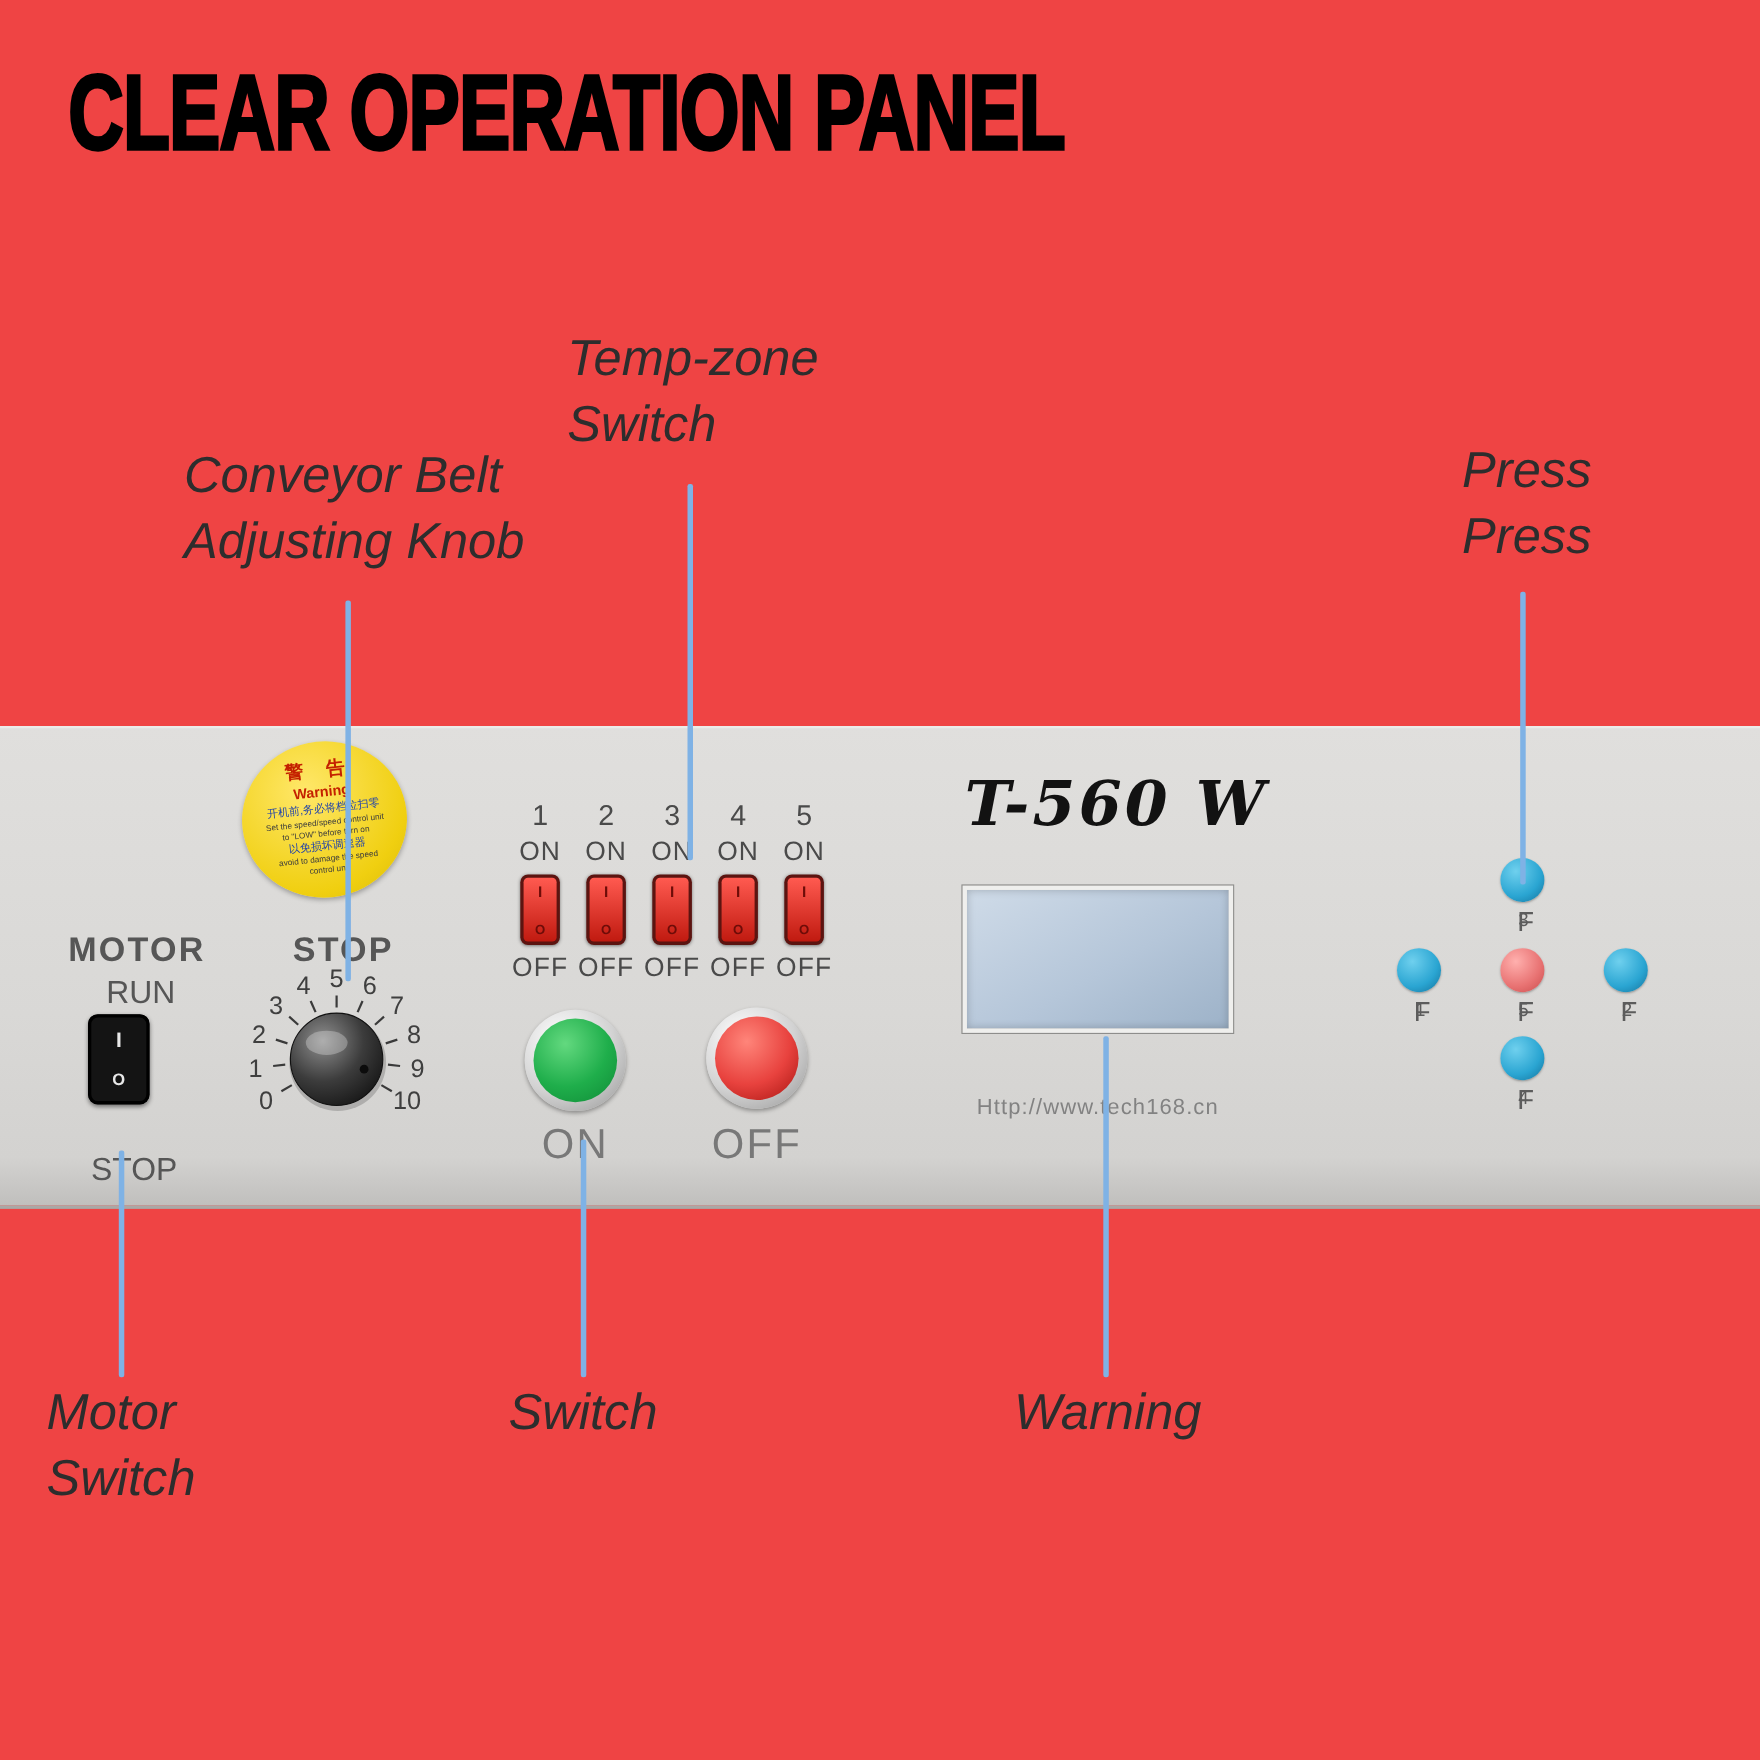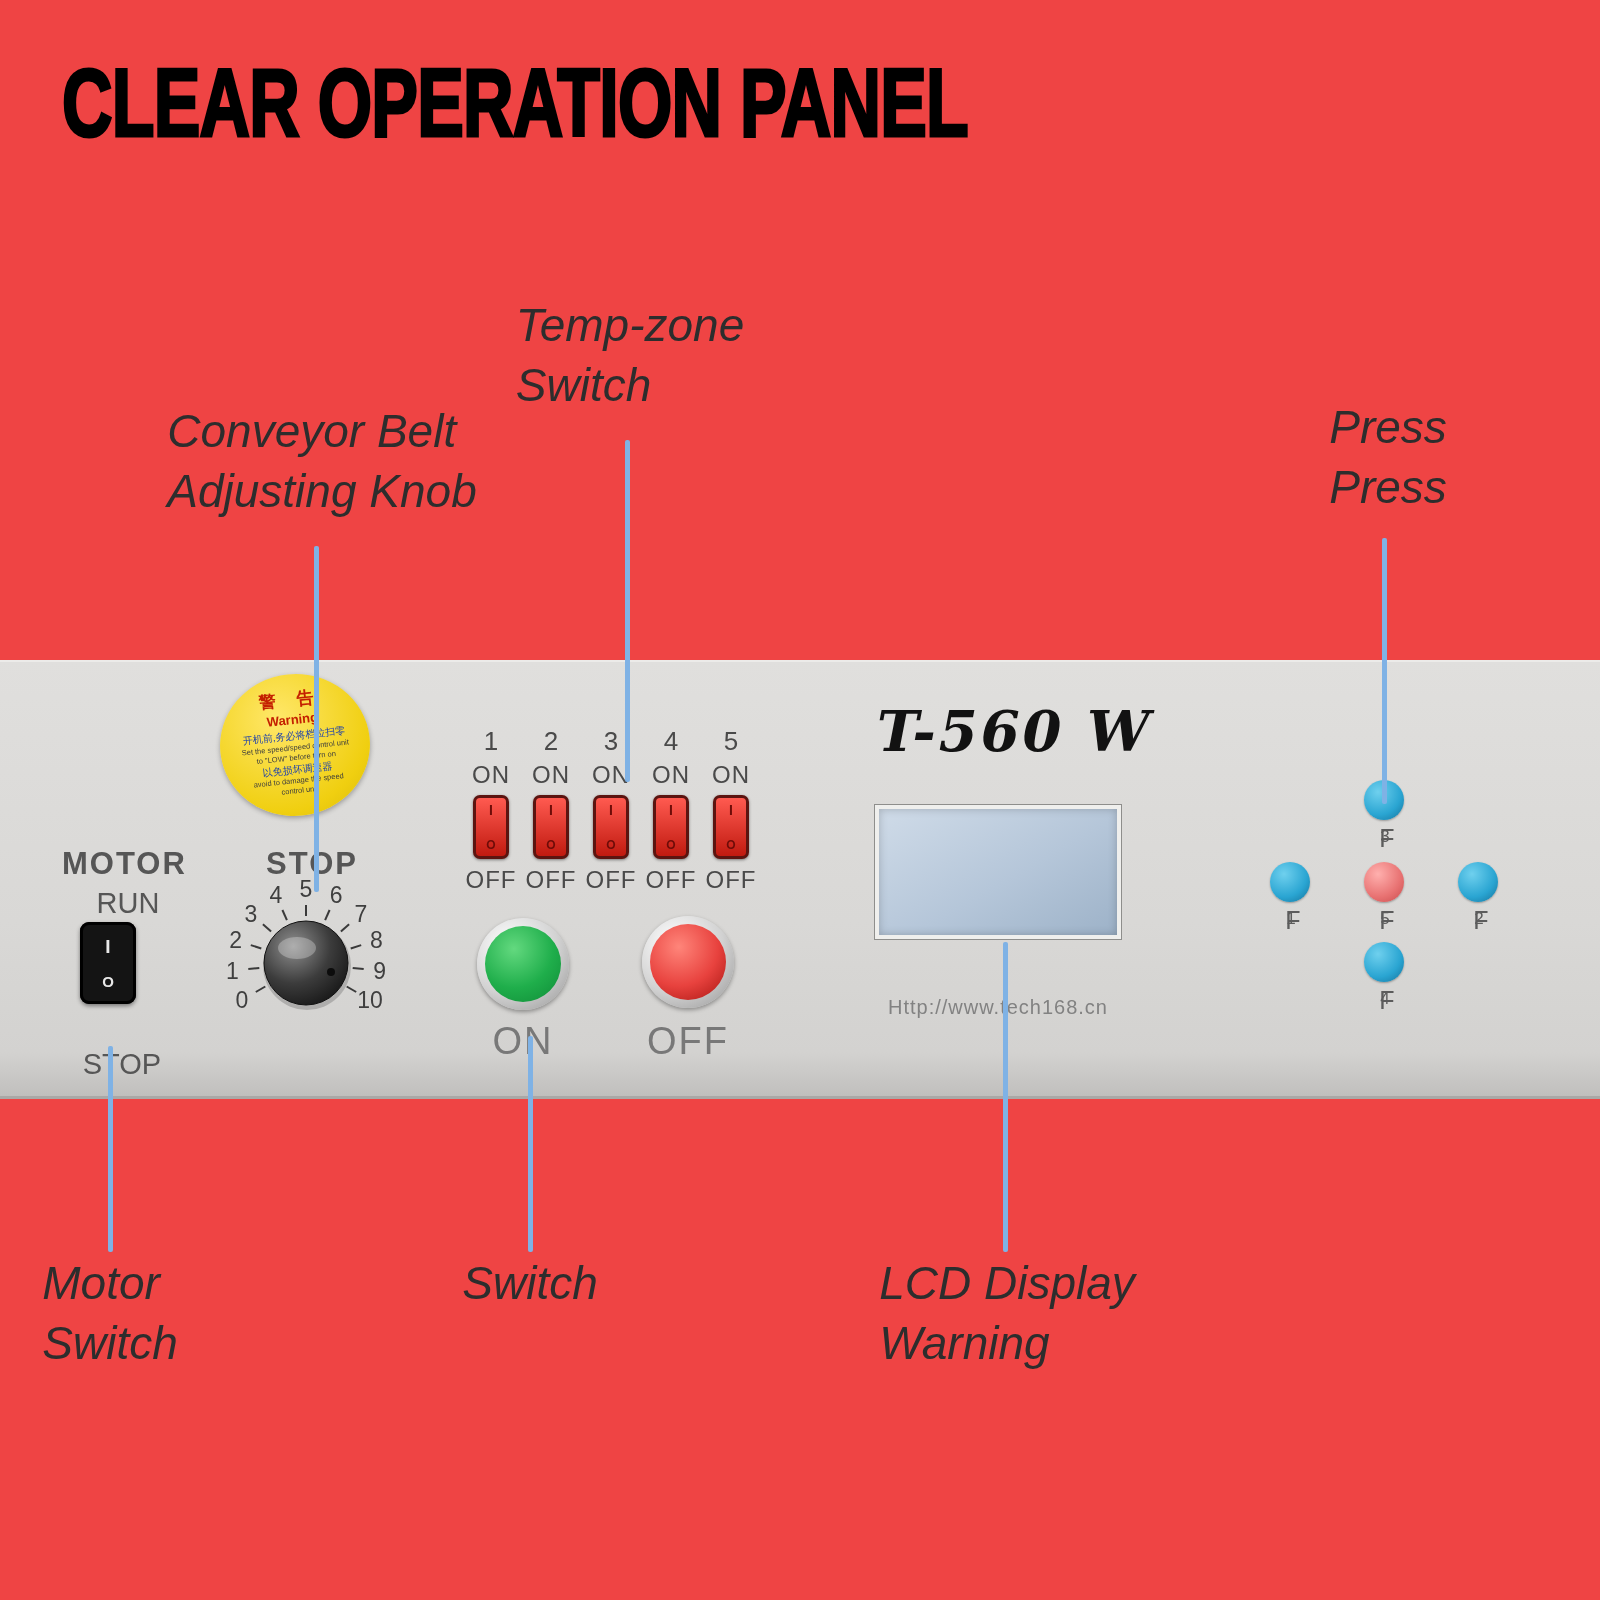--- a/index.html
+++ b/index.html
@@ -138,21 +138,20 @@
     <div>Press</div>
   </div>
   <div class="ann" style="left:110px;top:1254px;">
     <div>Motor</div>
     <div>Switch</div>
   </div>
   <div class="ann" style="left:530px;top:1254px;">
     <div>Switch</div>
   </div>
   <div class="ann" style="left:1007px;top:1254px;">
-    <div>LCD Display</div>
     <div>Warning</div>
   </div>
 
   <div class="panel">
 
     <div class="sticker">
       <div class="stk-cn-title">警 告</div>
       <div class="stk-en-title">Warning</div>
       <div class="stk-lines">
           <div class="stk-line stk-cn">开机前,务必将档位扫零</div>

